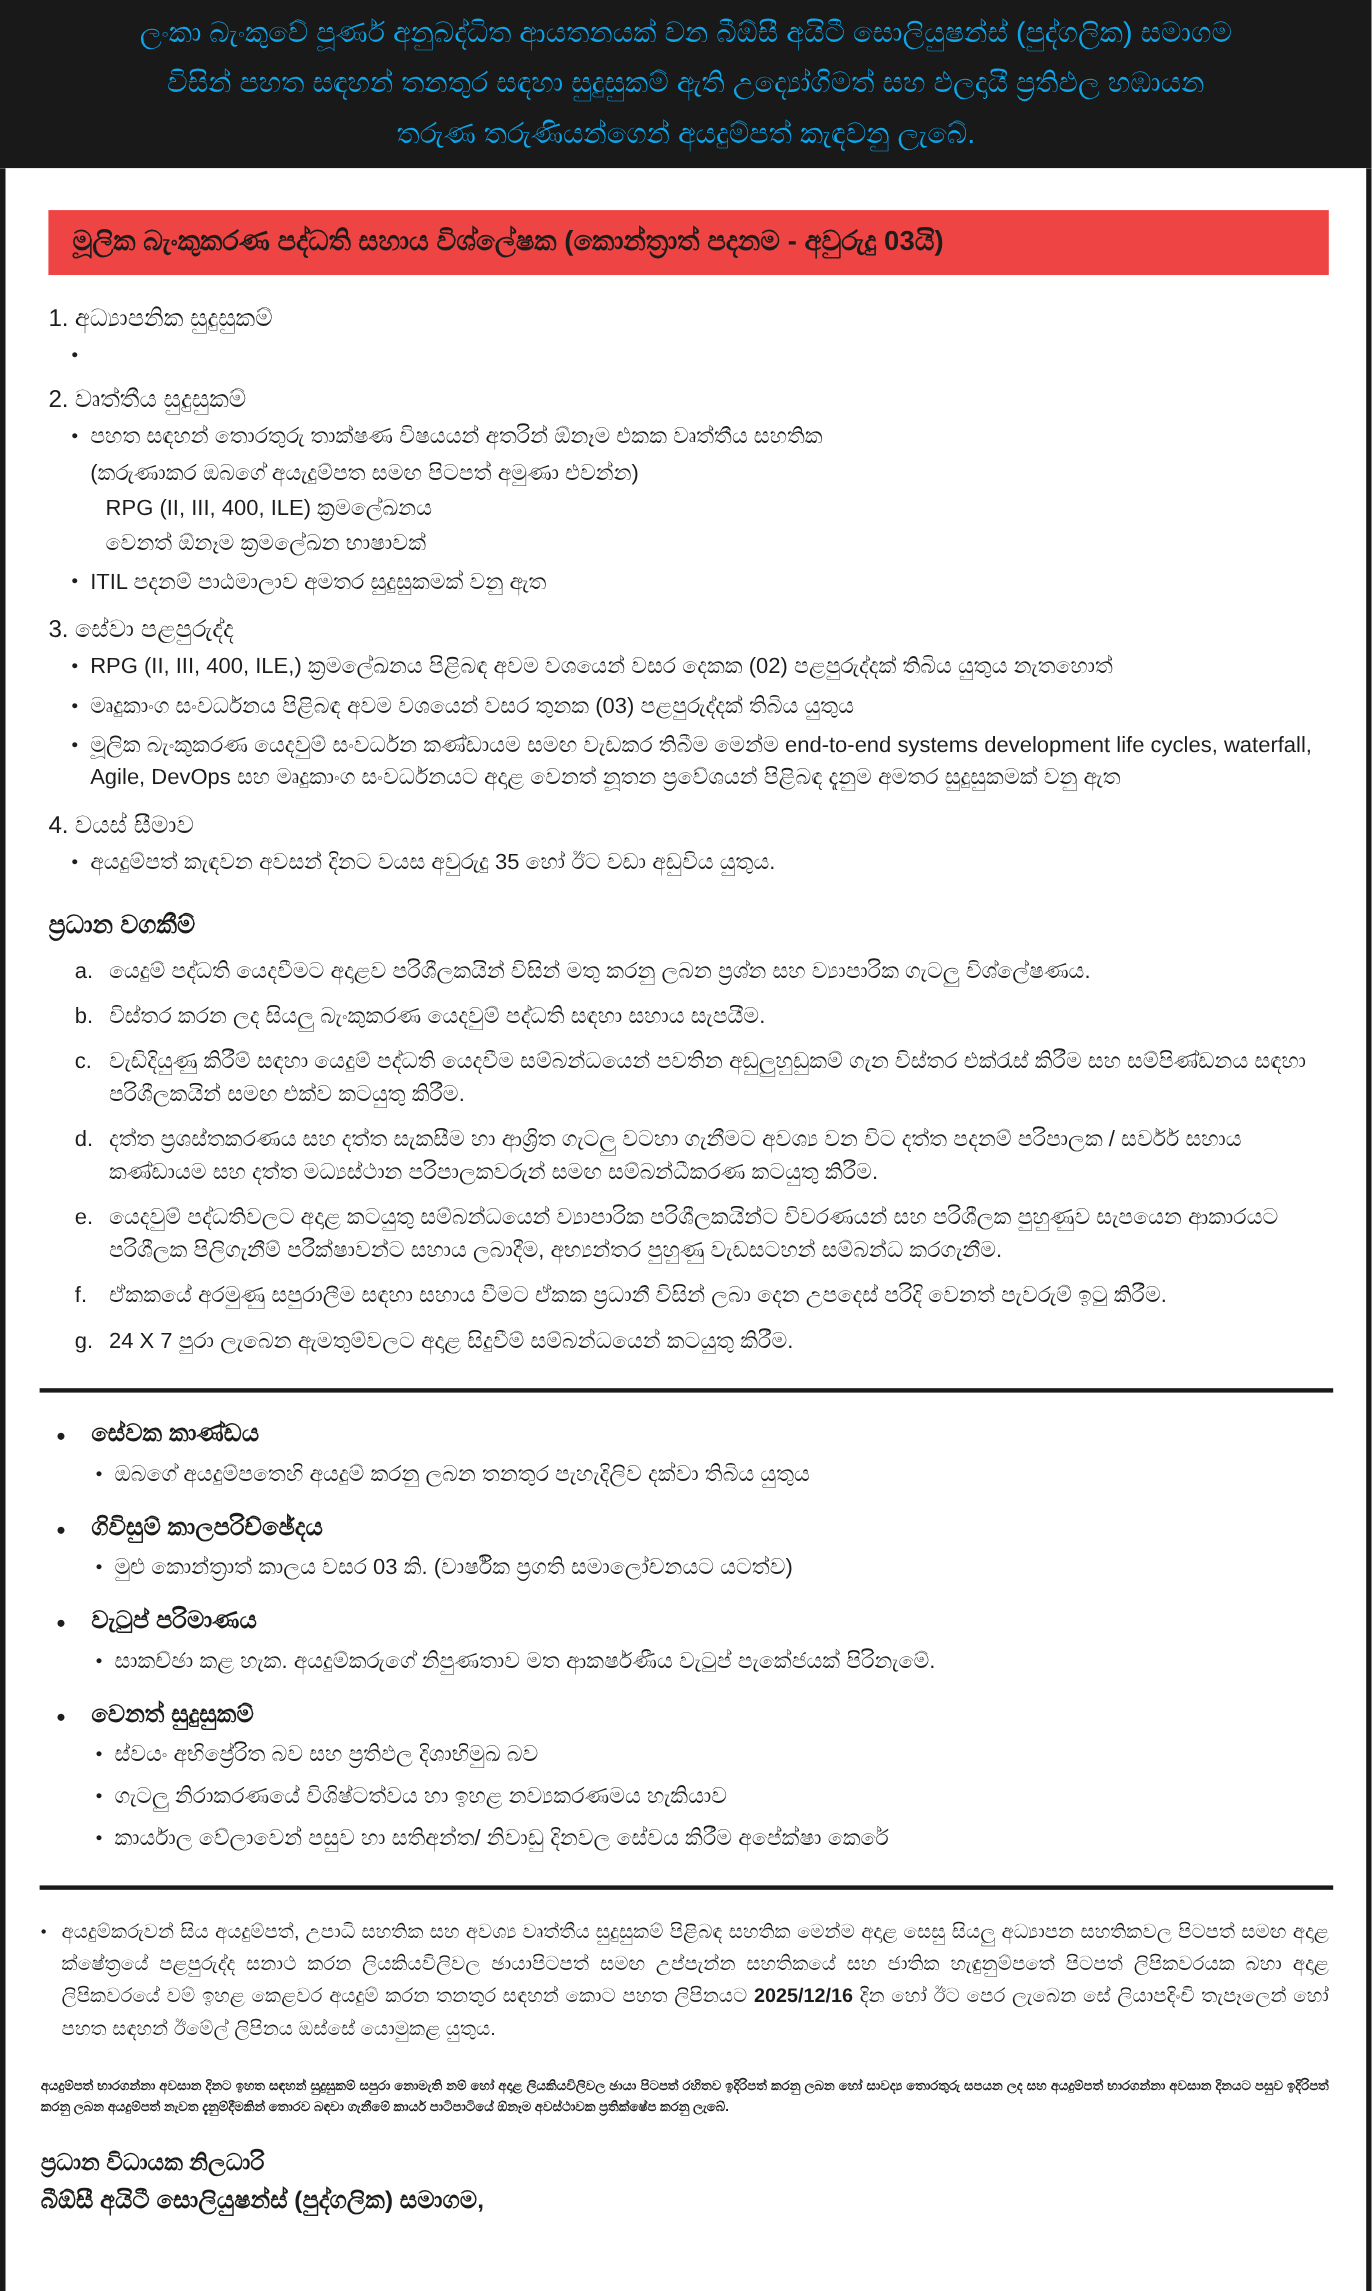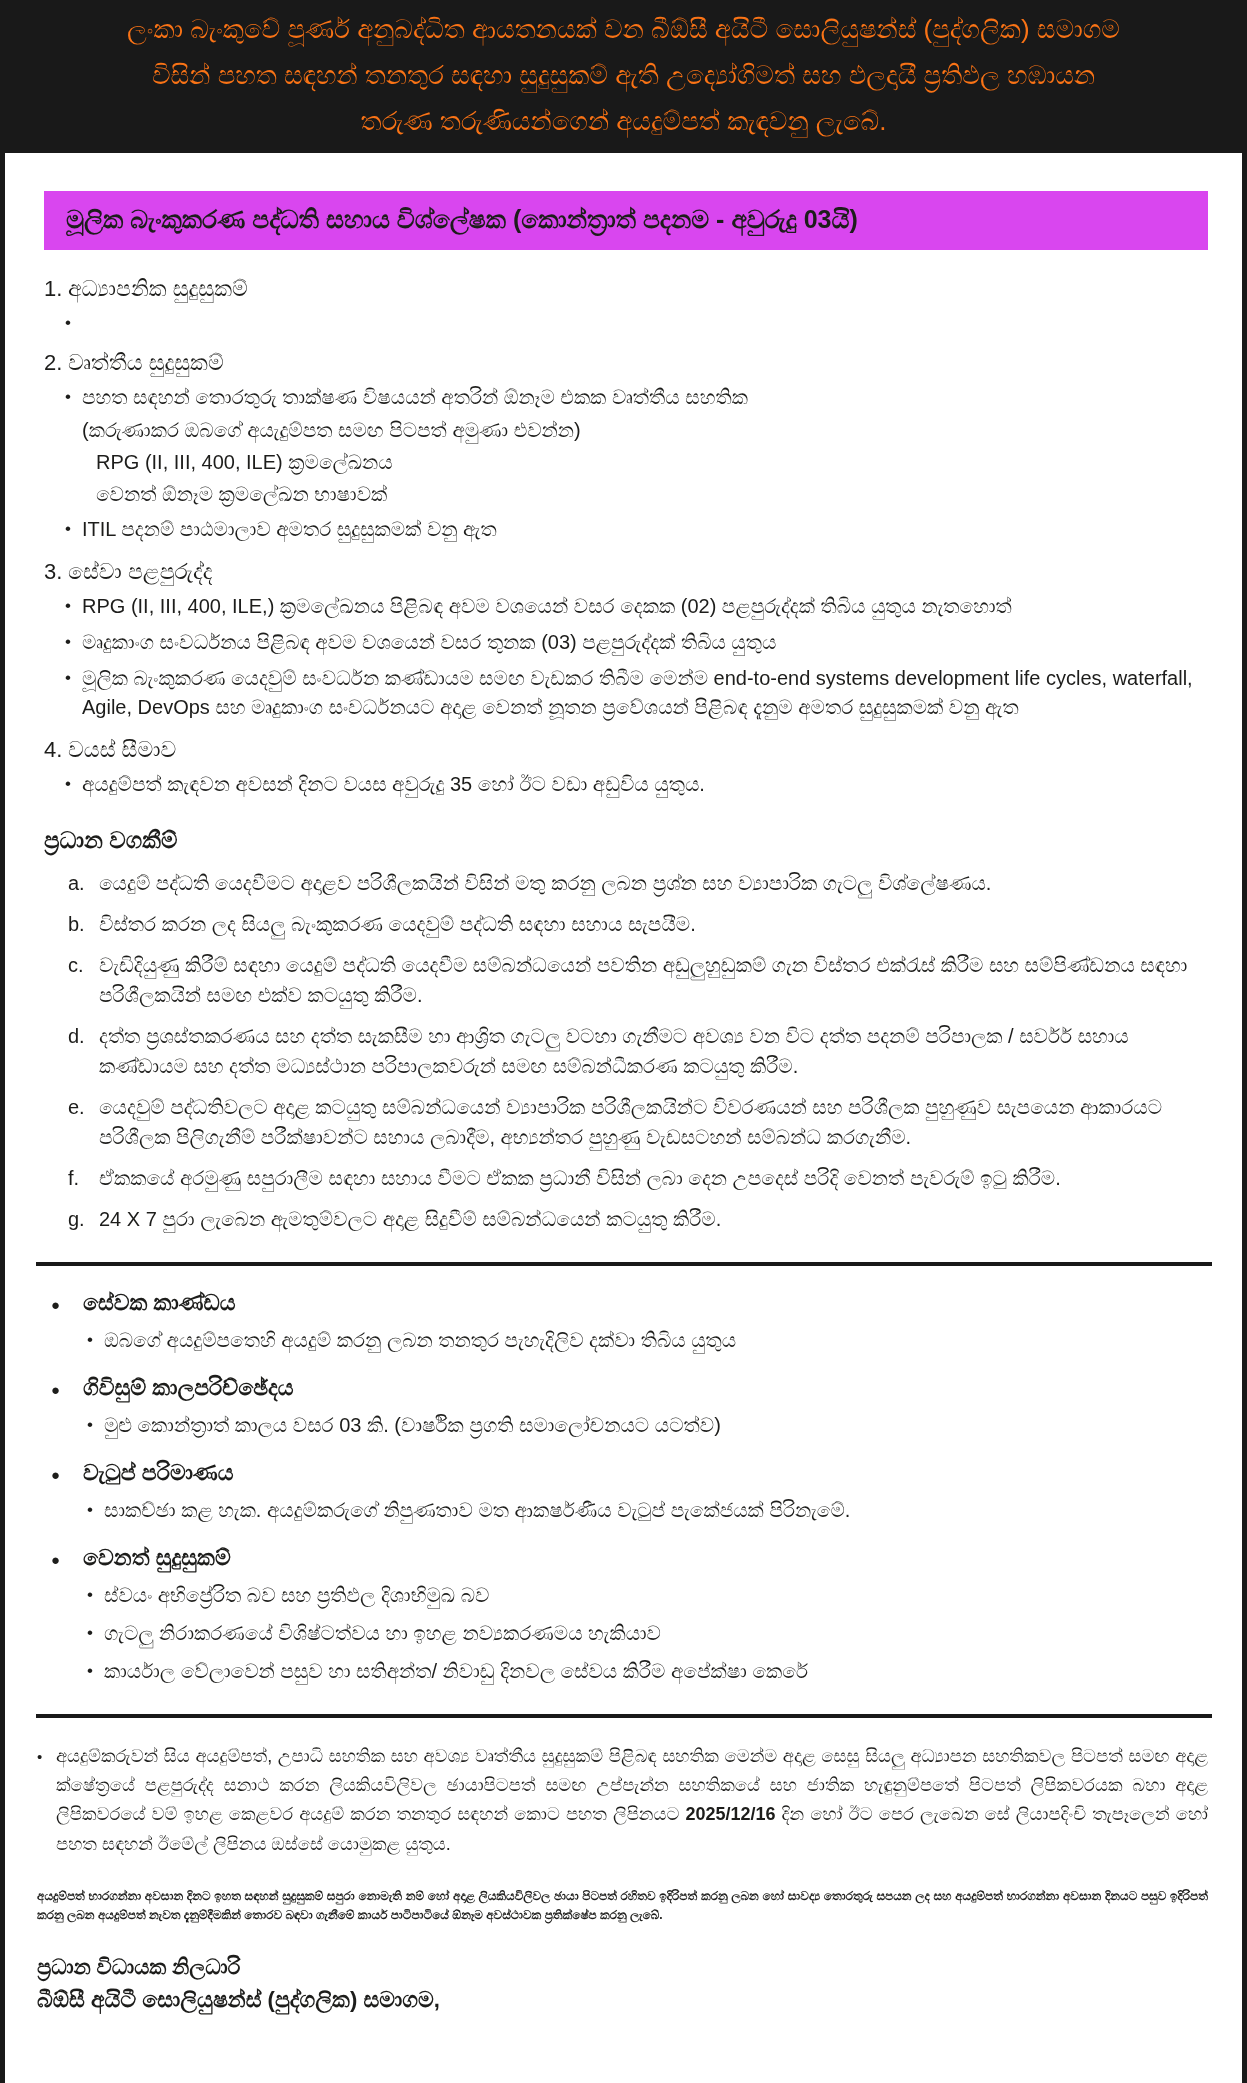--- a/index.html
+++ b/index.html
@@ -4,32 +4,32 @@
 <style>
   html,body{margin:0;padding:0;background:#ffffff;}
   .page{
     width:1247px;min-height:2083px;box-sizing:border-box;
     display:flex;flex-direction:column;
     font-family:"Liberation Sans","DejaVu Sans",sans-serif;
     color:#1d1d1b;background:#ffffff;
   }
   
   .top-banner{
-    background:#191919;color:#f97316;height:153px;box-sizing:border-box;
+    background:#191919;color:#0ea5e9;height:153px;box-sizing:border-box;
     display:flex;flex-direction:column;justify-content:center;
     text-align:center;font-size:26px;line-height:46px;padding:4px 104px 8px;
   }
   
   .content{
     flex:1;background:#ffffff;
     border-left:5px solid #191919;border-right:5px solid #191919;
     padding:38px 34px 18px 39px;box-sizing:border-box;
   }
   .title-bar{
-    background:#d946ef;font-weight:bold;font-size:25px;
+    background:#ef4444;font-weight:bold;font-size:25px;
     padding:12px 22px 14px;margin-bottom:26px;line-height:1.3;
   }
   
   .sec-h{font-weight:normal;font-size:22px;margin:15px 0 7px;}
   .sec-h .num{display:inline-block;min-width:24px;}
   .b-row{display:flex;margin:7px 0;padding-left:21px;font-size:20px;line-height:1.45;}
   .b-row .b{width:17px;flex-shrink:0;font-size:17px;padding-top:2px;}
   .b-cont{padding-left:38px;font-size:20px;font-weight:normal;margin:2px 0 6px;}
   .b-sub{padding-left:52px;font-size:20px;margin:9px 0;}
   

